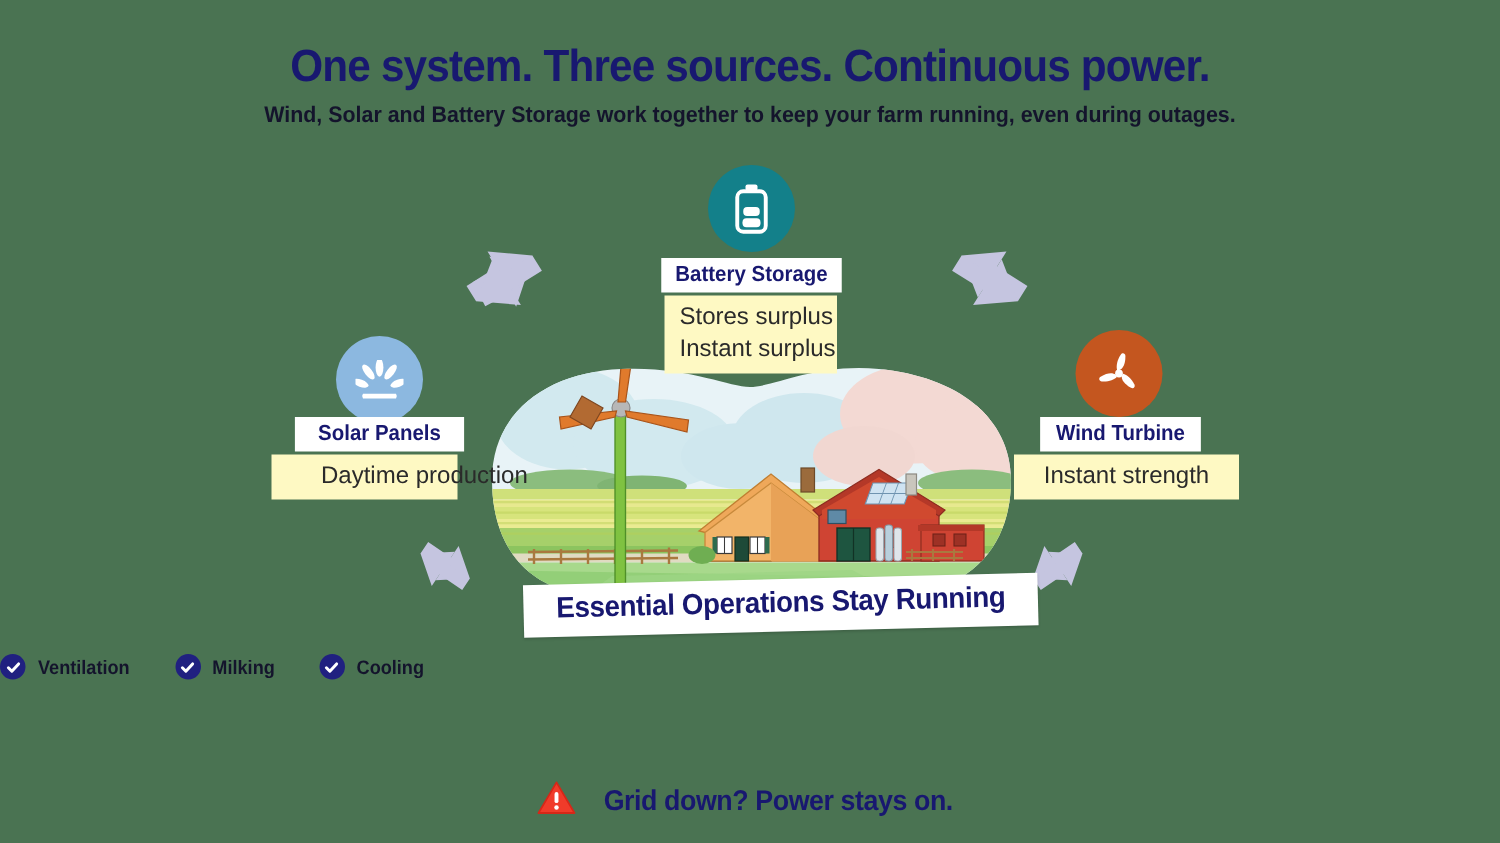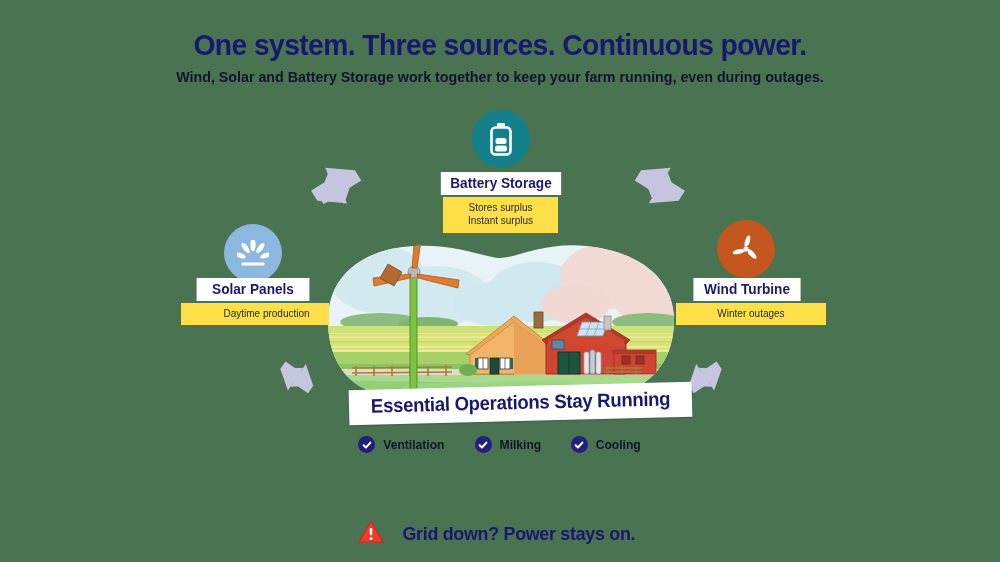--- a/index.html
+++ b/index.html
@@ -53,23 +53,23 @@
     color:#181870;
     font-weight:bold;
     font-size:14.5px;
     padding:3px 9px 4px 9px;
     white-space:nowrap;
     transform:scaleX(0.94);
     text-align:center;
   }
   .node-desc {
     position:absolute;
-    background:#fde047;
+    background:#fef9c3;
     color:#2a2a2a;
-    font-size:10px;
+    font-size:16px;
     line-height:1.33;
     padding:4px 10px 5px 10px;
     white-space:nowrap;
     text-align:center;
   }
 
   
   .banner {
     position:absolute;
     left:349px; top:386px;
@@ -83,21 +83,21 @@
     font-size:19.5px; font-weight:bold;
     color:#181870;
     letter-spacing:-0.3px;
     transform:scaleX(0.95);
     white-space:nowrap;
   }
 
   
   .checks {
     position:absolute; left:0; right:0; top:436px;
-    display:flex; justify-content:center; gap:28px;
+    display:flex; gap:28px;
     align-items:center;
   }
   .check-item { display:flex; align-items:center; gap:6px; }
   .check-dot {
     width:17px; height:17px; border-radius:50%;
     background:#202080;
     display:flex; align-items:center; justify-content:center;
     flex:0 0 auto;
   }
   .check-label {
@@ -324,39 +324,39 @@
           <ellipse cx="16" cy="5" rx="2.6" ry="6.2"></ellipse>
           <ellipse cx="8.6" cy="8" rx="2.5" ry="6" transform="rotate(-38 8.6 8)"></ellipse>
           <ellipse cx="23.4" cy="8" rx="2.5" ry="6" transform="rotate(38 23.4 8)"></ellipse>
           <ellipse cx="3.4" cy="15.5" rx="2.4" ry="5.6" transform="rotate(-70 3.4 15.5)"></ellipse>
           <ellipse cx="28.6" cy="15.5" rx="2.4" ry="5.6" transform="rotate(70 28.6 15.5)"></ellipse>
           <path d="M5 22.5 L27 22.5 A2.6 2.6 0 0 1 27 25.6 L5 25.6 A2.6 2.6 0 0 1 5 22.5 Z"></path>
         </g>
       </svg>
     </div>
     <div class="node-title" style="left:193px; top:278px; width:120px;">Solar Panels</div>
-    <div class="node-desc" style="left:181px; top:303px; width:148px;padding-left:33px;">
+    <div class="node-desc" style="left:181px; top:303px; width:124px;padding-left:33px;">
       <div>Daytime production</div>
     </div>
   </div>
 
   <div class="node">
     <div class="node-icon" style="left:717px; top:220px; width:58px; height:58px; background:#c4561f;">
       <svg width="32" height="32" viewBox="0 0 32 32">
         <g fill="#ffffff" transform="translate(16,16)">
           <path d="M0,-2.4 C2.2,-3.6 3.4,-7 2.6,-12.2 C2.3,-14 0.2,-14.2 -0.6,-12.6 C-2.6,-8.6 -2.6,-4.6 -1.6,-2.2 Z" transform="rotate(8)"></path>
           <path d="M0,-2.4 C2.2,-3.6 3.4,-7 2.6,-12.2 C2.3,-14 0.2,-14.2 -0.6,-12.6 C-2.6,-8.6 -2.6,-4.6 -1.6,-2.2 Z" transform="rotate(128)"></path>
           <path d="M0,-2.4 C2.2,-3.6 3.4,-7 2.6,-12.2 C2.3,-14 0.2,-14.2 -0.6,-12.6 C-2.6,-8.6 -2.6,-4.6 -1.6,-2.2 Z" transform="rotate(248)"></path>
           <circle cx="0" cy="0" r="2.6"></circle>
         </g>
       </svg>
     </div>
     <div class="node-title" style="left:690px; top:278px; width:114px;">Wind Turbine</div>
     <div class="node-desc" style="left:676px; top:303px; width:150px;">
-      <div>Winter outages</div>
+      <div>Instant strength</div>
     </div>
   </div>
 
   <div class="banner">
     <span>Essential Operations Stay Running</span>
   </div>
 
   <div class="checks">
     <div class="check-item">
       <span class="check-dot">

